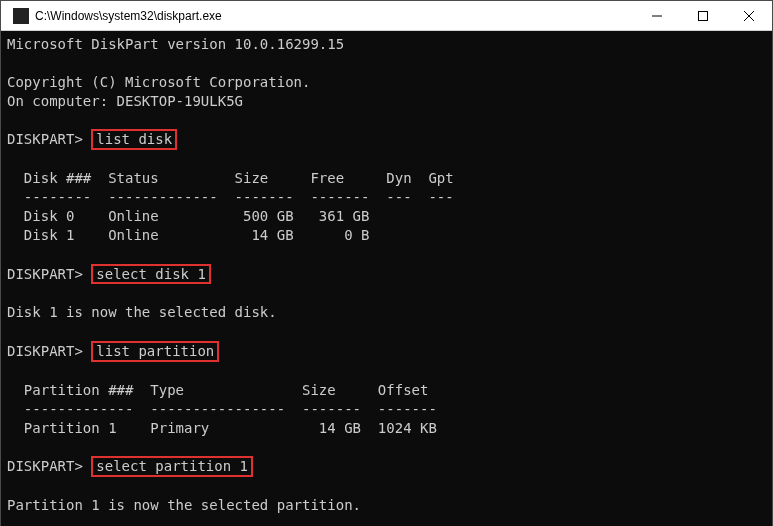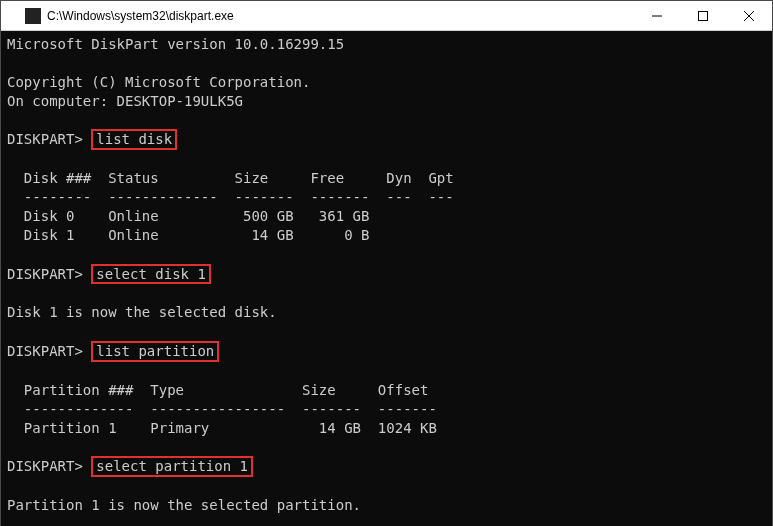--- a/index.html
+++ b/index.html
@@ -10,21 +10,21 @@
     .window {
       width: 773px;
       border: 1px solid #4a4a4a;
       background: #0c0c0c;
     }
     .title-bar {
       height: 30px;
       background: #fff;
       display: flex;
       align-items: center;
-      padding-left: 24px;
+      padding-left: 12px;
       border-bottom: 1px solid #d0d0d0;
     }
     .title-icon {
       width: 16px;
       height: 16px;
       background: #222;
       margin-right: 6px;
       display: inline-block;
     }
     .title-text {

